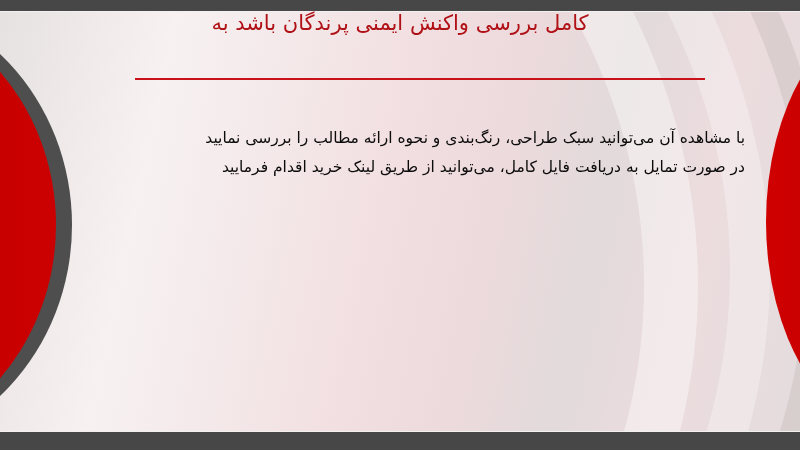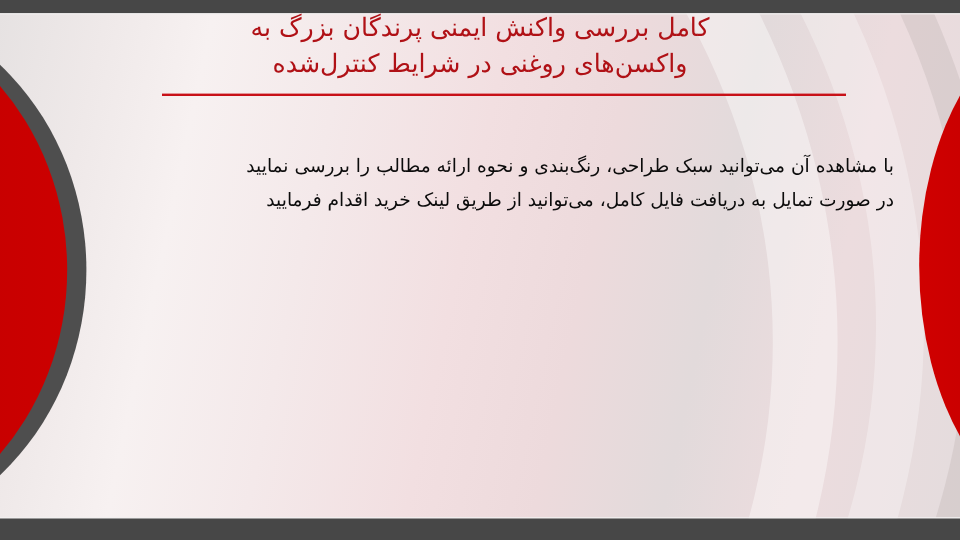--- a/index.html
+++ b/index.html
@@ -189,22 +189,21 @@
   <div class="frame-band bottom"></div>
   <div class="band-hairline bottom"></div>
 
   <div class="left-ellipse-shadow"></div>
   <div class="left-ellipse"></div>
   <div class="right-ellipse"></div>
 
   <div class="content">
 
     <div class="title-block">
-      <div class="title-line">کامل بررسی واکنش ایمنی پرندگان بزرگ به</div>
-      <div class="title-line">واکسن‌های روغنی در شرایط کنترل‌شده</div>
+      <div class="title-line">کامل بررسی واکنش ایمنی پرندگان باشد به</div>
     </div>
 
     <div class="title-rule"></div>
 
     <div class="body-block">
       <div class="body-line">با مشاهده آن می‌توانید سبک طراحی، رنگ‌بندی و نحوه ارائه مطالب را بررسی نمایید</div>
       <div class="body-line">در صورت تمایل به دریافت فایل کامل، می‌توانید از طریق لینک خرید اقدام فرمایید</div>
     </div>
 
   </div>

